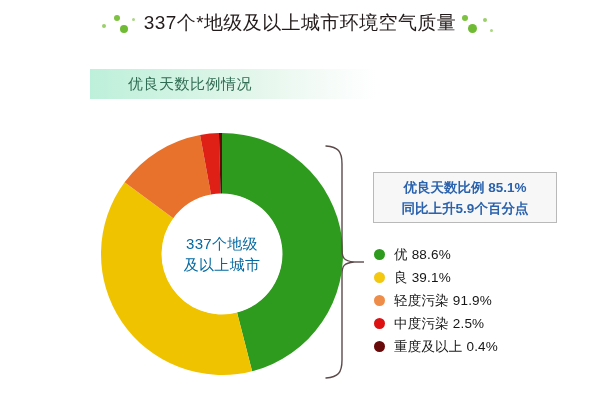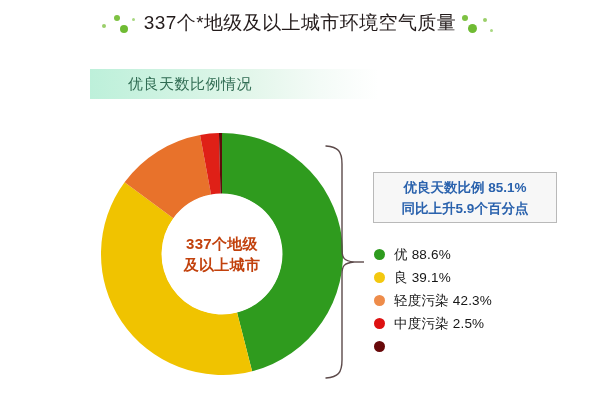--- a/index.html
+++ b/index.html
@@ -48,21 +48,21 @@
 
   
   .donut-wrap{position:absolute;left:101px;top:133px;width:242px;height:242px;}
   .donut-svg{display:block;}
   .donut-center{
     position:absolute;left:61px;top:61px;width:120px;height:120px;
     border-radius:50%;background:#ffffff;
     display:flex;flex-direction:column;align-items:center;justify-content:center;
   }
   .donut-center span{
-    font-size:15px;font-weight:bold;color:#c2410c;
+    font-size:15px;font-weight:normal;color:#0369a1;
     line-height:21px;white-space:nowrap;letter-spacing:0.3px;
   }
 
   
   .bracket{position:absolute;left:324px;top:142px;width:40px;height:240px;}
 
   
   .callout{
     position:absolute;left:373px;top:172px;width:184px;height:51px;
     background:#f7f7f7;border:1px solid #b9b9b9;
@@ -140,24 +140,25 @@
       <div class="legend-row">
         <span class="legend-dot" style="background: rgb(46, 155, 30);"></span>
         <span class="legend-label">优 88.6%</span>
       </div>
       <div class="legend-row">
         <span class="legend-dot" style="background: rgb(243, 200, 15);"></span>
         <span class="legend-label">良 39.1%</span>
       </div>
       <div class="legend-row">
         <span class="legend-dot" style="background: rgb(238, 140, 74);"></span>
-        <span class="legend-label">轻度污染 42.3%</span>
+        <span class="legend-label">轻度污染 91.9%</span>
       </div>
       <div class="legend-row">
         <span class="legend-dot" style="background: rgb(221, 17, 17);"></span>
         <span class="legend-label">中度污染 2.5%</span>
       </div>
       <div class="legend-row">
         <span class="legend-dot" style="background: rgb(104, 9, 10);"></span>
+        <span class="legend-label">重度及以上 0.4%</span>
       </div>
     </div>
 
 </div>
 
 </body></html>

